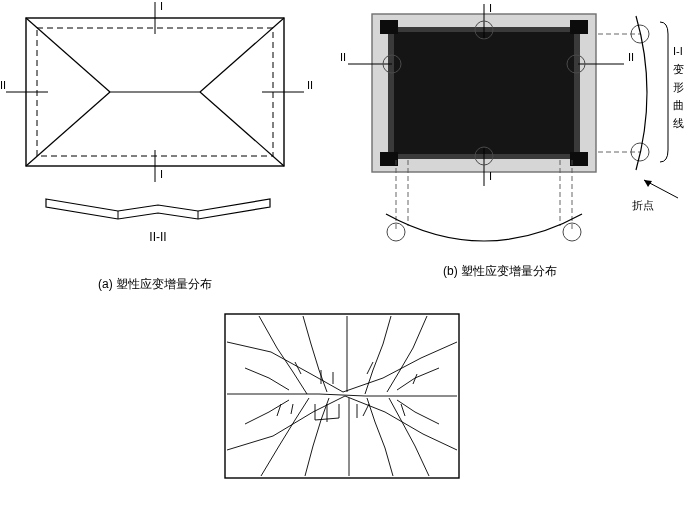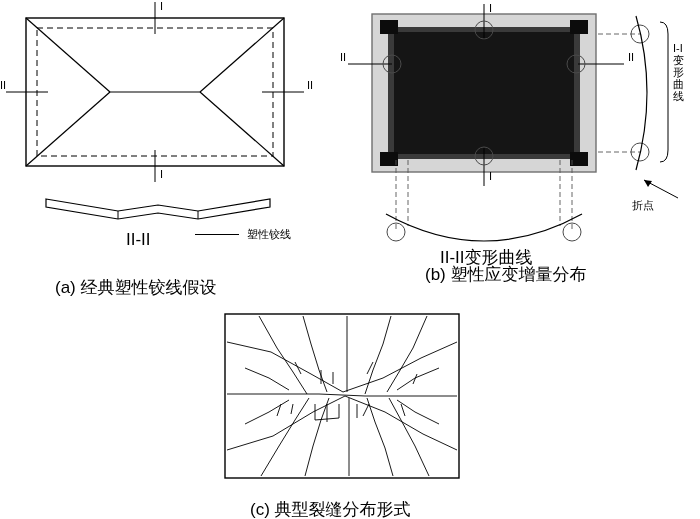--- a/index.html
+++ b/index.html
@@ -13,21 +13,22 @@
     position: relative;
     font-family: "Liberation Sans", sans-serif;
     color: #000000;
     overflow: hidden;
   }
   .fig {
     position: absolute;
   }
   .cap {
     position: absolute;
-    font-size: 17px;
+    font-size: 12px;
+    text-align: center;
     white-space: nowrap;
   }
   .lbl {
     position: absolute;
     font-size: 11px;
     white-space: nowrap;
   }
   .legend {
     position: absolute;
     font-size: 11px;
@@ -88,27 +89,23 @@
   </svg>
 
   <div class="lbl" style="left:160px; top:0px;">I</div>
   <div class="lbl" style="left:160px; top:168px;">I</div>
   <div class="lbl" style="left:0px; top:79px;">II</div>
   <div class="lbl" style="left:307px; top:79px;">II</div>
 
   <div class="cap" style="left:126px; top:230px; width:64px;">II-II</div>
 
   <div class="legend" style="left:195px; top:226px;">
-    <div class="legend-row">
-      <span class="legend-key solid"></span>
-      <span>塑性铰线</span>
-    </div>
   </div>
 
-  <div class="cap" style="left:55px; top:276px; width:200px;">(a) 经典塑性铰线假设</div>
+  <div class="cap" style="left:55px; top:276px; width:200px;">(a) 塑性应变增量分布</div>
 </div>
 
 <div class="fig" style="left:340px; top:0px; width:360px; height:300px;">
 
   <svg width="360" height="270">
 
     <rect x="32" y="14" width="224" height="158" fill="#d6d6d6" stroke="#6f6f6f" stroke-width="1.4"></rect>
 
     <path d="M 52 30 L 236 30 L 236 156 L 52 156 Z" fill="#151515" stroke="none"></path>
 
@@ -166,25 +163,24 @@
       <line x1="338" y1="198" x2="304" y2="180"></line>
       <path d="M 304 180 L 312 181 L 308 187 Z" fill="#000" stroke="none"></path>
     </g>
   </svg>
 
   <div class="lbl" style="left:149px; top:2px;">I</div>
   <div class="lbl" style="left:149px; top:170px;">I</div>
   <div class="lbl" style="left:0px; top:51px;">II</div>
   <div class="lbl" style="left:288px; top:51px;">II</div>
 
-  <div class="lbl" style="left:333px; top:42px; width:16px; white-space:normal; line-height:12px;">I-I变形曲线</div>
+  <div class="lbl" style="left:333px; top:42px; width:16px; white-space:normal; line-height:18px;">I-I变形曲线</div>
 
   <div class="lbl" style="left:292px; top:198px;">折点</div>
 
-  <div class="cap" style="left:100px; top:246px; width:120px;">II-II变形曲线</div>
 
   <div class="cap" style="left:85px; top:263px; width:150px;">(b) 塑性应变增量分布</div>
 </div>
 
 <div class="fig" style="left:205px; top:308px; width:290px; height:211px;">
 
   <svg width="260" height="180" style="position:absolute; left:10px; top:0px;">
     <rect x="10" y="6" width="234" height="164" fill="#ffffff" stroke="#000" stroke-width="1.4"></rect>
     <g stroke="#000" stroke-width="0.9" fill="none">
       <path d="M 12 34 L 56 44 L 96 66 L 128 84 L 168 70 L 206 50 L 242 34"></path>
@@ -214,14 +210,13 @@
       <path d="M 154 96 L 148 108"></path>
       <path d="M 66 96 L 62 108"></path>
       <path d="M 78 96 L 76 106"></path>
       <path d="M 186 96 L 190 108"></path>
       <path d="M 198 76 L 202 66"></path>
       <path d="M 152 66 L 158 54"></path>
       <path d="M 86 66 L 80 54"></path>
     </g>
   </svg>
 
-  <div class="cap" style="left:45px; top:190px; width:180px;">(c) 典型裂缝分布形式</div>
 </div>
 
 </body></html>

